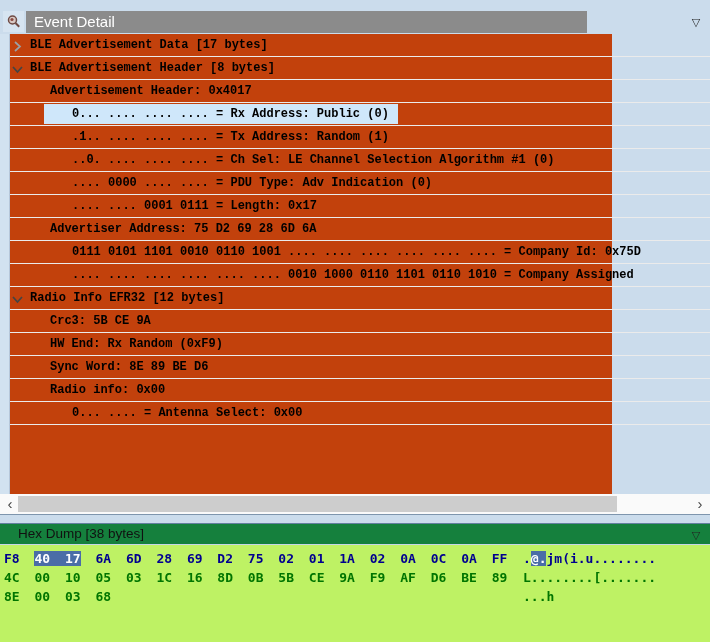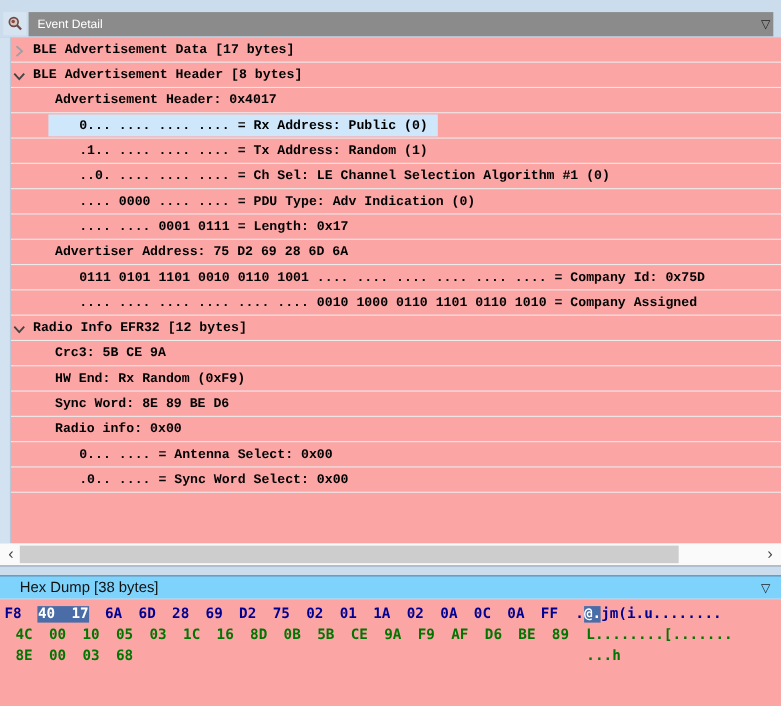--- a/index.html
+++ b/index.html
@@ -1,51 +1,51 @@
 <!DOCTYPE html>
 <html><head>
 <meta charset="utf-8">
 <style>
   html,body{margin:0;padding:0;width:710px;height:642px;overflow:hidden;}
   body{position:relative;background:#cbdcec;font-family:"Liberation Sans",sans-serif;}
 
   
   .icon-tile{position:absolute;left:3px;top:11px;width:21px;height:21px;background:#d6e4f1;display:flex;align-items:center;justify-content:center;}
-  .evt-bar{position:absolute;left:26px;top:11px;width:677px;height:22px;background:#8b8b8b;color:#ffffff;font-size:11px;line-height:22px;padding-left:8px;box-sizing:border-box;}
+  .evt-bar{position:absolute;left:26px;top:11px;width:561px;height:22px;background:#8b8b8b;color:#ffffff;font-size:15px;line-height:22px;padding-left:8px;box-sizing:border-box;}
   .collapse-btn{position:absolute;width:24px;height:22px;text-align:center;color:#222;font-size:11px;line-height:22px;cursor:pointer;}
   #evt-collapse{left:684px;top:11px;}
   #hex-collapse{left:684px;top:524px;}
 
   
-  .tree-panel{position:absolute;left:0;top:34px;width:710px;height:460px;background:#fca5a5;}
+  .tree-panel{position:absolute;left:0;top:34px;width:612px;height:460px;background:#c2410c;}
   .tree-rows{position:absolute;left:0;top:0;width:710px;}
   .trow{position:relative;height:22px;line-height:22px;border-bottom:1px solid #ebebeb;
         font-family:"Liberation Mono","DejaVu Sans Mono",monospace;font-size:12px;font-weight:600;
         color:#000;white-space:pre;overflow:hidden;box-sizing:content-box;}
   .lvl0{padding-left:30px}.lvl1{padding-left:50px}.lvl2{padding-left:72px}
   .trow.sel{padding-left:44px}
   .hl{background:#cfe7fa;padding:3px 9px 3px 28px;}
   .chev{position:absolute;left:11px;top:5px;width:13px;height:13px;}
   .gutter{position:absolute;left:0;top:0;width:9px;height:460px;background:#d2e2f0;border-right:1px solid #b6c7da;}
 
   
   .hscroll{position:absolute;left:0;top:494px;width:710px;height:21px;background:#fafafa;border-bottom:1px solid #7e95ad;box-sizing:border-box;}
   .hscroll .arrow{position:absolute;top:0;width:16px;height:20px;text-align:center;color:#444;font-size:15px;line-height:19px;cursor:pointer;}
   .hscroll .arrow.left{left:2px;}
   .hscroll .arrow.right{right:2px;}
   .hscroll .thumb{position:absolute;left:18px;top:2px;width:599px;height:16px;background:#cdcdcd;cursor:pointer;}
 
   
-  .hex-header{position:absolute;left:0;top:523px;width:710px;height:22px;background:#7dd3fc;border-top:1px solid #64809f;border-bottom:1px solid #c5d6e8;box-sizing:border-box;color:#111;font-size:13.5px;line-height:20px;padding-left:18px;}
-  .hex-content{position:absolute;left:0;top:545px;width:710px;height:97px;background:#fca5a5;padding-top:4px;box-sizing:border-box;}
+  .hex-header{position:absolute;left:0;top:523px;width:710px;height:22px;background:#15803d;border-top:1px solid #64809f;border-bottom:1px solid #c5d6e8;box-sizing:border-box;color:#111;font-size:13.5px;line-height:20px;padding-left:18px;}
+  .hex-content{position:absolute;left:0;top:545px;width:710px;height:97px;background:#bef264;padding-top:4px;box-sizing:border-box;}
   .hrow{position:relative;height:19px;line-height:19px;font-family:"DejaVu Sans Mono","Liberation Mono",monospace;font-size:13px;font-weight:bold;white-space:pre;}
   .hrow .hex{position:absolute;left:4px;word-spacing:7px;}
   .hrow .ascii{position:absolute;left:523px;}
   .c-navy{color:#000090;}
-  .c-green{color:#007500;margin-left:10px;}
+  .c-green{color:#007500;}
   .bsel{background:#4a6da7;color:#ffffff;}
 </style>
 </head>
 <body>
 
 <div class="icon-tile">
   <svg width="16" height="16" viewBox="0 0 16 16">
     <circle cx="6.5" cy="6" r="4" fill="#d8c8c4" stroke="#6e4a44" stroke-width="1.5"></circle>
     <circle cx="6" cy="5.5" r="1.6" fill="#8a4a42"></circle>
     <line x1="9.5" y1="9" x2="13.2" y2="12.8" stroke="#6e4a44" stroke-width="2"></line>
@@ -76,21 +76,20 @@
       <div class="trow lvl2"><span class="">0111 0101 1101 0010 0110 1001 .... .... .... .... .... .... = Company Id: 0x75D</span></div>
       <div class="trow lvl2"><span class="">.... .... .... .... .... .... 0010 1000 0110 1101 0110 1010 = Company Assigned</span></div>
       <div class="trow lvl0"><span class="chev"><svg width="13" height="13" viewBox="0 0 13 13">
             <polyline points="2,4 6.5,9 11,4" fill="none" stroke="#444" stroke-width="1.7"></polyline>
           </svg></span><span class="">Radio Info EFR32 [12 bytes]</span></div>
       <div class="trow lvl1"><span class="">Crc3: 5B CE 9A</span></div>
       <div class="trow lvl1"><span class="">HW End: Rx Random (0xF9)</span></div>
       <div class="trow lvl1"><span class="">Sync Word: 8E 89 BE D6</span></div>
       <div class="trow lvl1"><span class="">Radio info: 0x00</span></div>
       <div class="trow lvl2"><span class="">0... .... = Antenna Select: 0x00</span></div>
-      <div class="trow lvl2"><span class="">.0.. .... = Sync Word Select: 0x00</span></div>
     </div>
   <div class="gutter"></div>
 </div>
 
 <div class="hscroll">
   <span class="arrow left">‹</span>
   <div class="thumb"></div>
   <span class="arrow right">›</span>
 </div>
 

